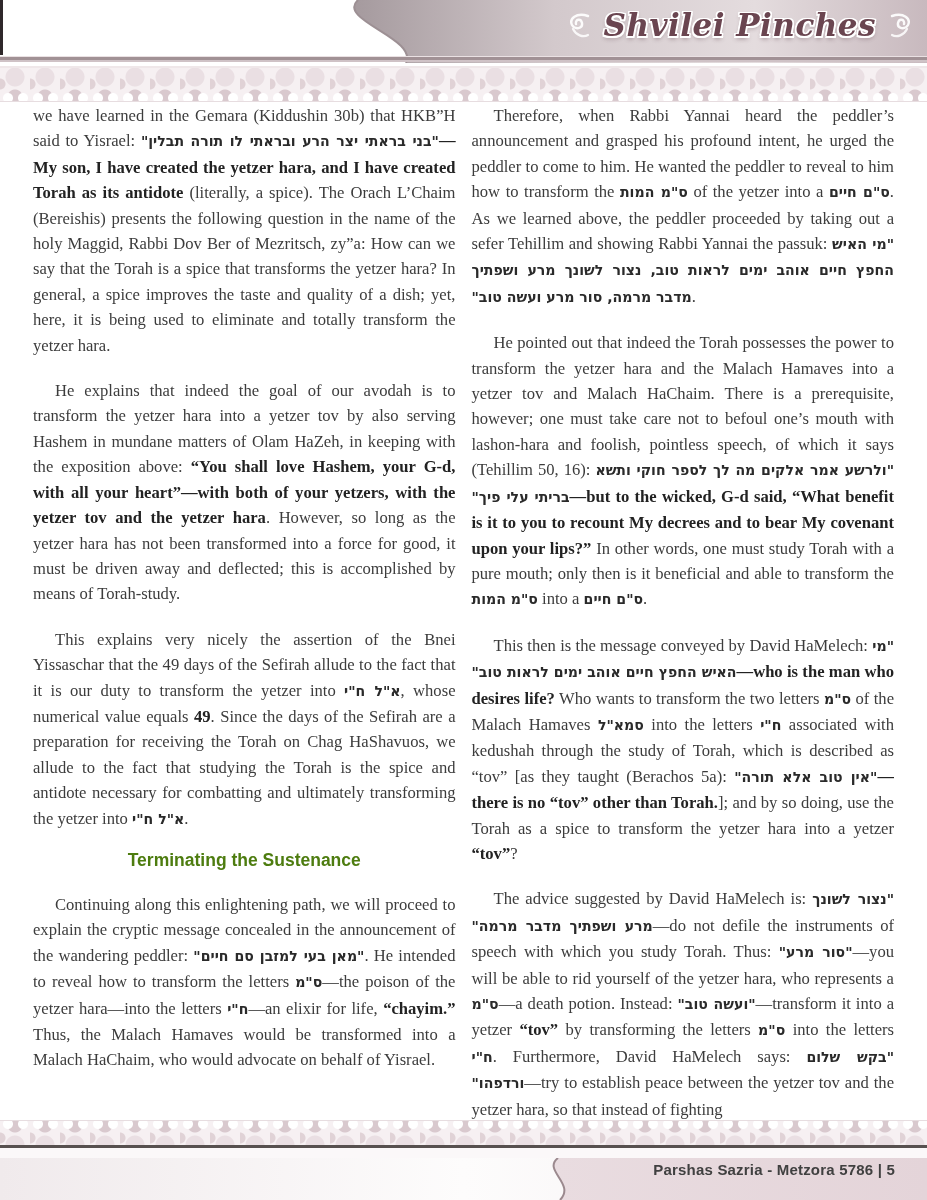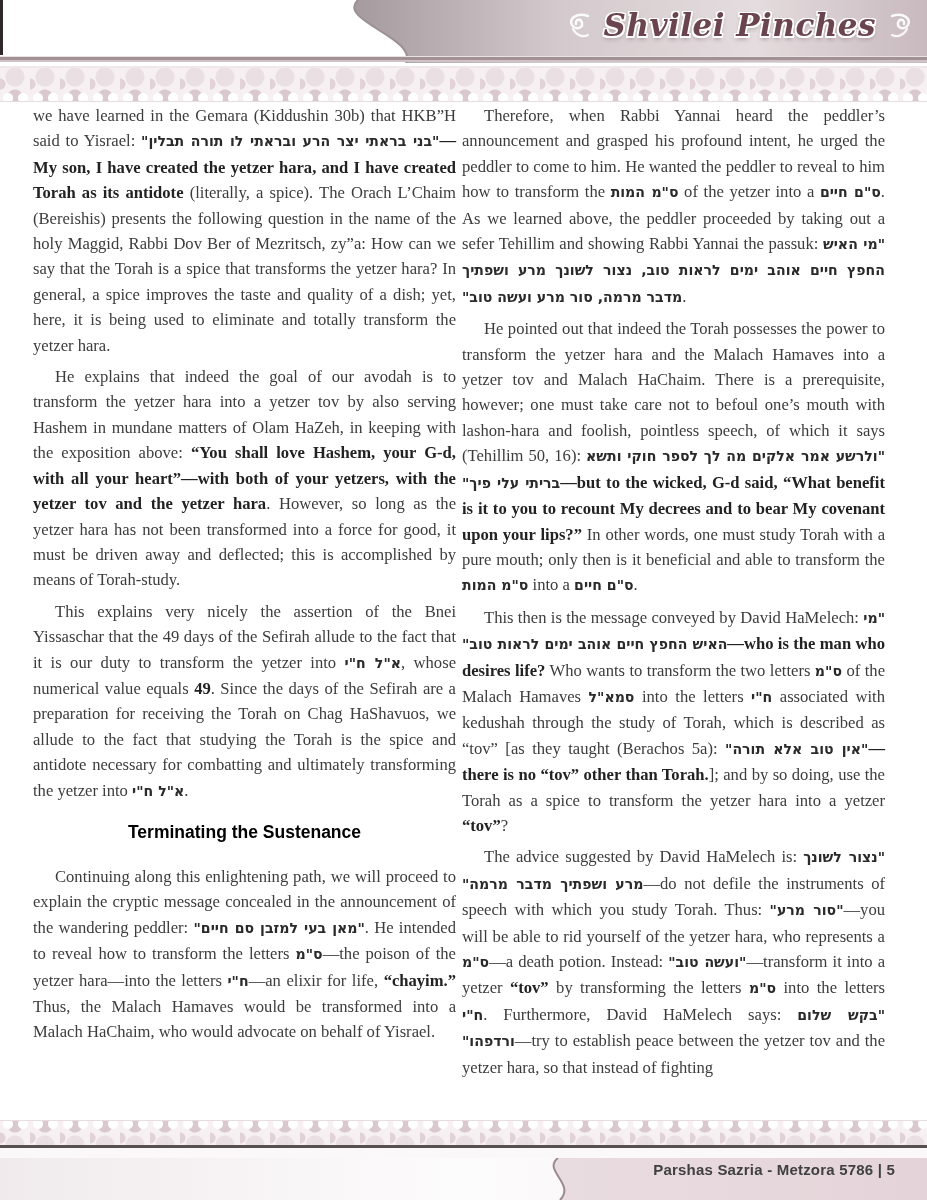--- a/index.html
+++ b/index.html
@@ -30,33 +30,33 @@
       radial-gradient(circle at 15px 29px,#d9c9ce 7px,rgba(217,201,206,0) 8px),
       radial-gradient(circle at 15px 9px,#eadfe3 9px,rgba(234,223,227,0) 10px),
       radial-gradient(circle at 0px 16px,#e0d2d6 5px,rgba(224,210,214,0) 6px);
     background-size:30px 33px;
     border-top:2px solid #efe7e9;border-bottom:1px solid #e7dde0;}
   .lace-top{top:66px;}
   .lace-bottom{top:1120px;transform:scaleY(-1);}
 
   
   .columns{position:absolute;top:103px;left:33px;width:861px;height:1016px;
-    display:flex;gap:6px;overflow:hidden;}
+    display:flex;gap:16px;overflow:hidden;}
   .col{width:423px;}
   .para{margin:0;text-align:justify;font-size:16.6px;line-height:25.4px;color:#3c3c3c;text-indent:22px;}
   .para.noindent{text-indent:0;}
-  .para + .para{margin-top:6px;}
+  .para + .para{margin-top:20px;}
   .section-heading + .para{margin-top:20px;}
   .rn{}
   .rb{font-weight:bold;color:#222;}
   .rh{font-family:"DejaVu Sans",sans-serif;font-weight:bold;font-size:0.85em;
       direction:rtl;unicode-bidi:isolate;color:#2a2a2a;}
   .section-heading{margin:17px 0 12px;text-align:center;
     font-family:"Liberation Sans",sans-serif;font-weight:bold;font-size:17.5px;line-height:23px;
-    color:#000000;text-indent:0;}
+    color:#4d7c0f;text-indent:0;}
 
   
   .footer-rule{position:absolute;top:1145px;left:0;width:927px;height:3px;background:#57504f;}
   .footer-gap{position:absolute;top:1148px;left:0;width:927px;height:10px;background:#fbf8f9;}
   .footer-band{position:absolute;top:1158px;left:0;width:927px;height:42px;}
   .footer-label{position:absolute;top:1161px;right:32px;
     font-family:"Liberation Sans",sans-serif;font-weight:bold;font-size:15px;color:#404040;
     letter-spacing:.2px;}
   .edge-line{position:absolute;top:0;left:0;width:3px;height:55px;background:#2e282a;}
 </style>

